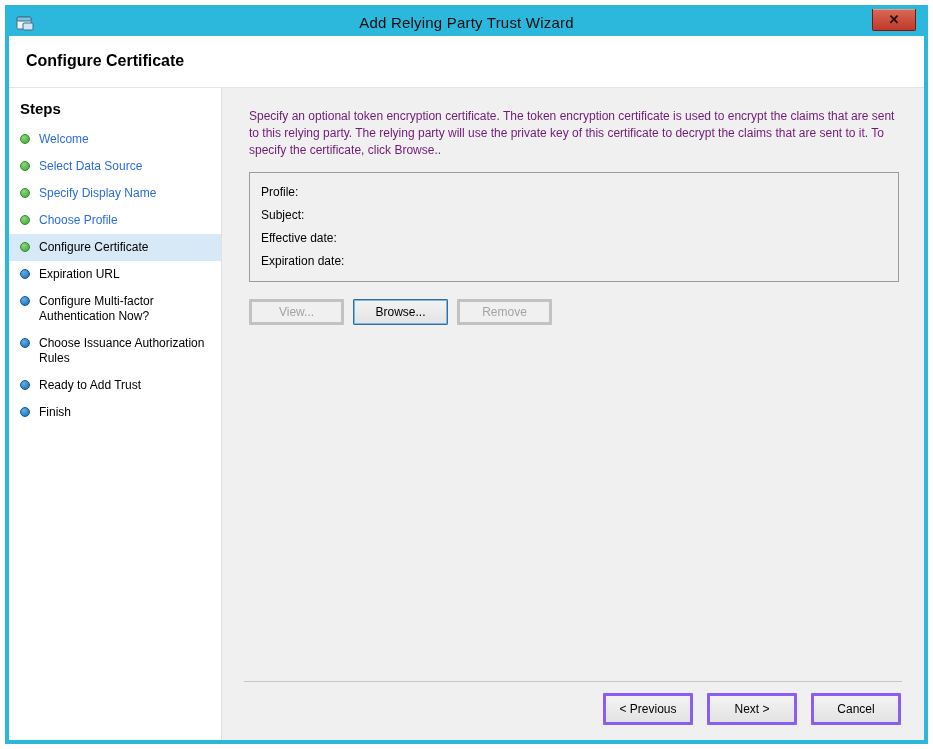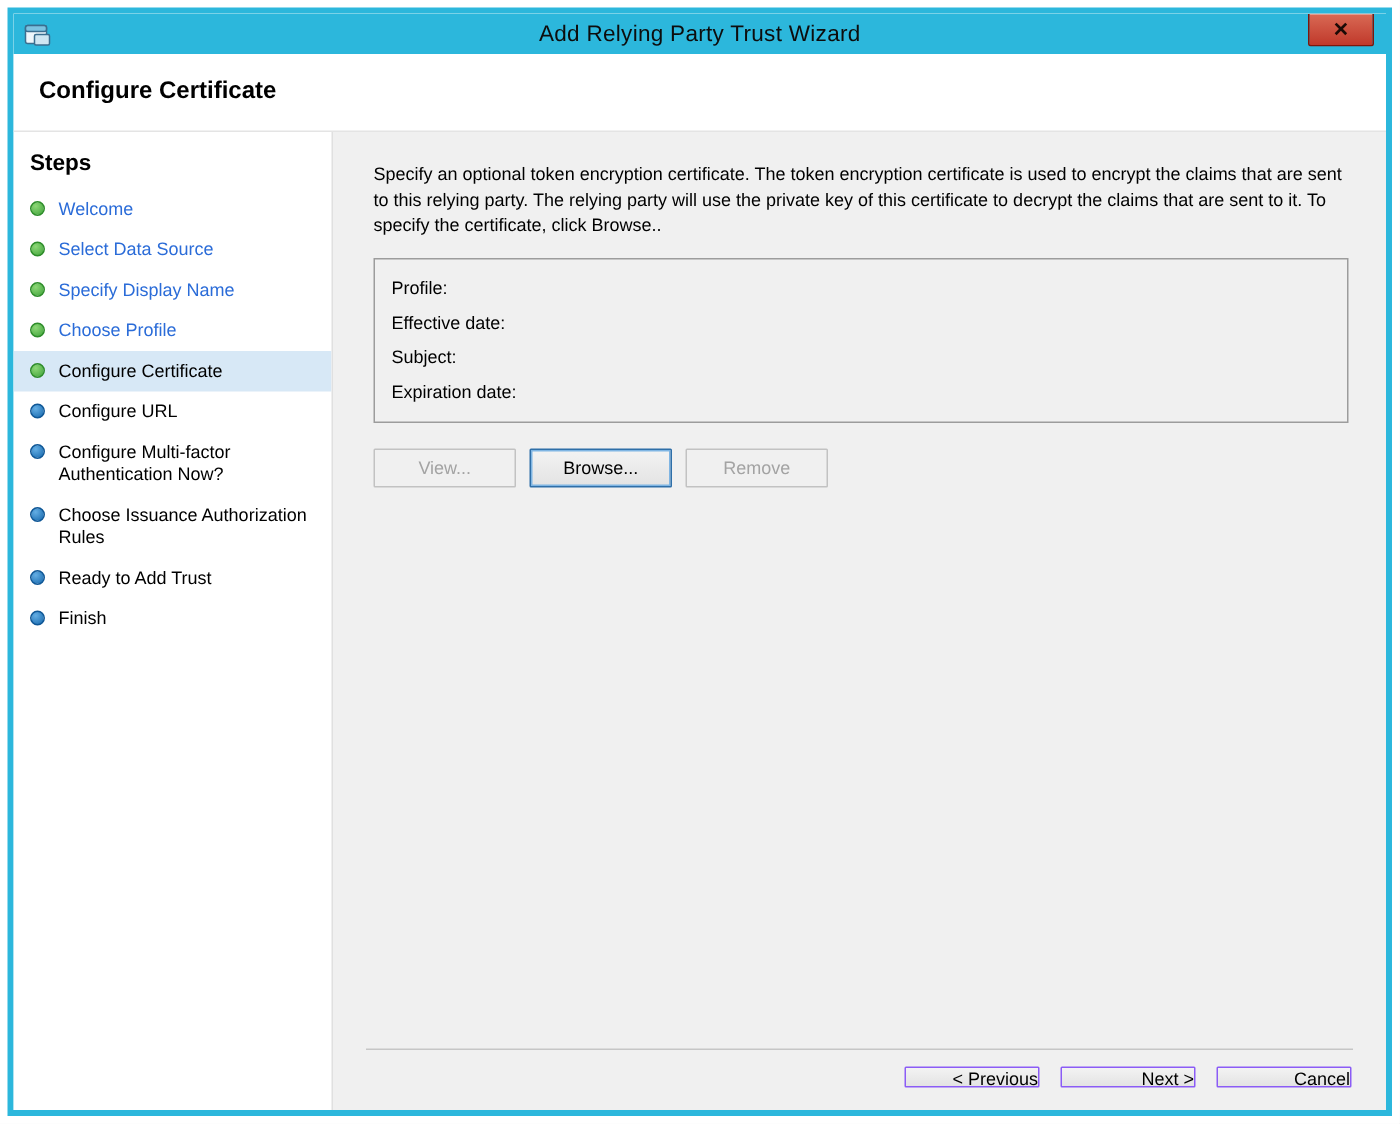--- a/index.html
+++ b/index.html
@@ -49,41 +49,41 @@
   }
   .step-item.done .step-label { color:var(--step_link_color,#2b6cd8); cursor:pointer;text-align:right; }
   .step-item.current { background:var(--current_step_bg,#d7e8f6); }
   .step-item.current .step-label { color:#000; }
   .step-item.pending .step-label { color:#000; }
   
   .main {
     flex:1 1 auto; background:#f0f0f0; display:flex; flex-direction:column;
     padding:20px 22px 0 27px; min-width:0;
   }
-  .description { font-size:12px; line-height:17px; color:#000000; max-width:655px; }
+  .description { font-size:12px; line-height:17px; color:#701a75; max-width:655px; }
   .cert-box {
     margin-top:13px; margin-right:3px; border:1px solid #9c9c9c;
     padding:7px 11px 9px 11px; background:#f0f0f0;
   }
   .cert-row { font-size:12px; color:#000; padding:4.5px 0; }
   .action-row { margin-top:17px; display:flex; gap:9px; }
   .btn {
     min-width:95px; height:26px; font-family:inherit; font-size:12px; color:#000;
-    background:linear-gradient(#f3f3f3,#e3e3e3); border:1px solid #8b5cf6;
+    background:linear-gradient(#f3f3f3,#e3e3e3); border:3px solid #8b5cf6;
     border-radius:1px; cursor:pointer;
   }
   .btn.disabled { color:#a3a3a3; background:#f0f0f0; border-color:#c2c2c2; cursor:default; }
   .btn.focused { border:1px solid #2f6fa8; box-shadow:0 0 0 1px #7fb5e3 inset; }
   
   .footer {
     margin-top:auto; margin-left:-5px; margin-right:0;
     border-top:1px solid #c6c6c6; padding:11px 1px 15px 0;
     display:flex; justify-content:flex-end; gap:14px;
   }
-  .footer .btn { min-width:90px; height:14px;text-align:right; }
+  .footer .btn { min-width:90px; height:32px; }
 </style>
 </head>
 <body>
 
 <div class="page">
   <div class="window">
 
     <div class="titlebar">
       <svg class="app-icon" viewBox="0 0 18 16">
         <rect x="1" y="2" width="14" height="12" rx="1.5" fill="#eef6fb" stroke="#3b6e8f" stroke-width="1"></rect>
@@ -118,21 +118,21 @@
         <div class="step-item done">
           <span class="bullet"></span>
           <span class="step-label">Choose Profile</span>
         </div>
         <div class="step-item current">
           <span class="bullet"></span>
           <span class="step-label">Configure Certificate</span>
         </div>
         <div class="step-item pending">
           <span class="bullet"></span>
-          <span class="step-label">Configure URL</span>
+          <span class="step-label">Expiration URL</span>
         </div>
         <div class="step-item pending">
           <span class="bullet"></span>
           <span class="step-label">Configure Multi-factor Authentication Now?</span>
         </div>
         <div class="step-item pending">
           <span class="bullet"></span>
           <span class="step-label">Choose Issuance Authorization Rules</span>
         </div>
         <div class="step-item pending">
@@ -143,22 +143,22 @@
           <span class="bullet"></span>
           <span class="step-label">Finish</span>
         </div>
       </div>
 
       <div class="main">
         <div class="description">Specify an optional token encryption certificate.  The token encryption certificate is used to encrypt the claims that are sent to this relying party.  The relying party will use the private key of this certificate to decrypt the claims that are sent to it.  To specify the certificate, click Browse..</div>
 
         <div class="cert-box">
           <div class="cert-row">Profile:</div>
+          <div class="cert-row">Subject:</div>
           <div class="cert-row">Effective date:</div>
-          <div class="cert-row">Subject:</div>
           <div class="cert-row">Expiration date:</div>
         </div>
 
         <div class="action-row">
           <button class="btn disabled">View...</button>
           <button class="btn focused">Browse...</button>
           <button class="btn disabled">Remove</button>
         </div>
 
         <div class="footer">

